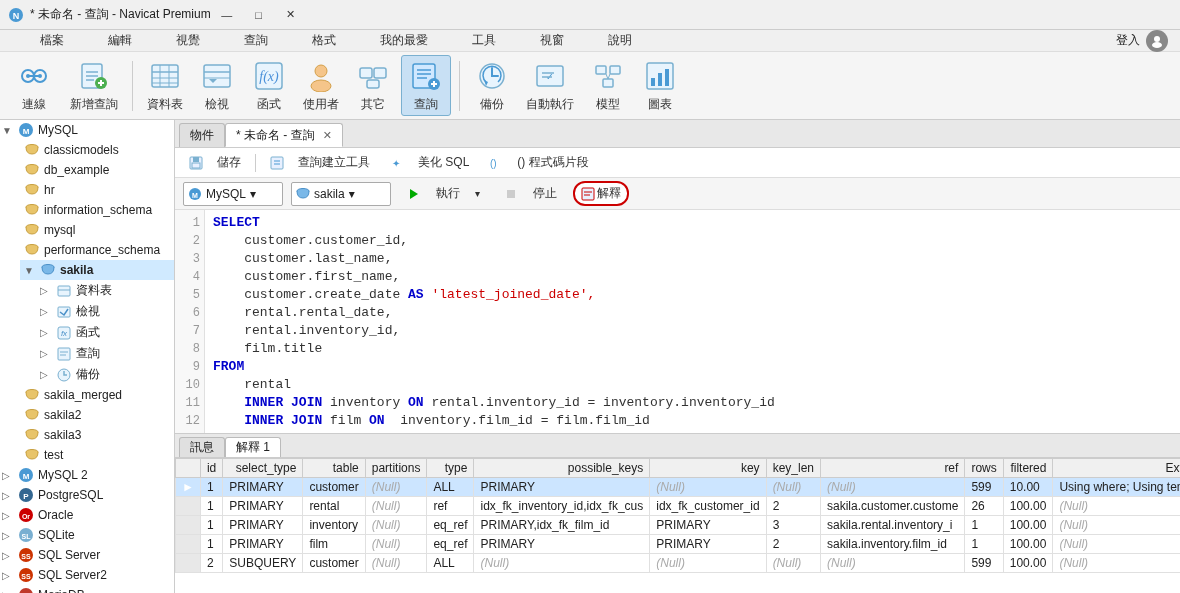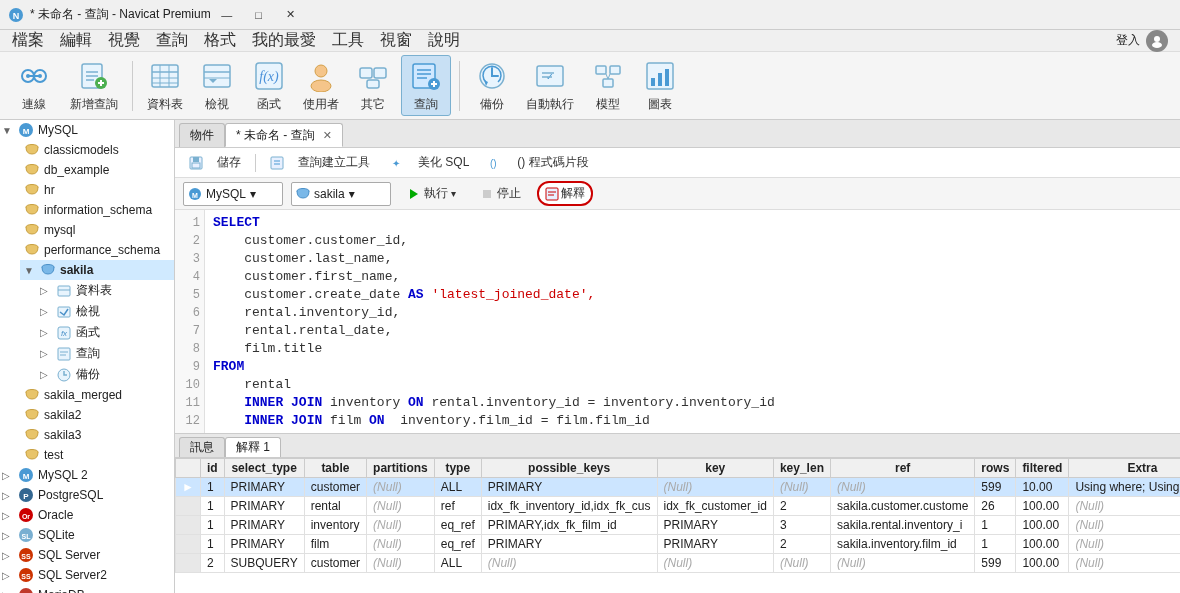--- a/index.html
+++ b/index.html
@@ -5,21 +5,21 @@
     * { box-sizing: border-box; margin: 0; padding: 0; }
     body { font-family: 'Microsoft JhengHei', 'Arial', sans-serif; font-size: 12px; background: #f0f0f0; color: #222; overflow: hidden; width: 1180px; height: 593px; }
 
     
     #titlebar { background: #f0f0f0; height: 30px; display: flex; align-items: center; padding: 0 8px; border-bottom: 1px solid #ccc; }
     #titlebar .win-controls { display: flex; gap: 0; }
     #titlebar .win-btn { width: 32px; height: 20px; display: flex; align-items: center; justify-content: center; font-size: 11px; cursor: pointer; background: none; border: none; color: #333; }
 
     
     #menubar { background: #f0f0f0; height: 22px; display: flex; align-items: center; padding: 0 4px; border-bottom: 1px solid #ddd; }
-    .menu-item { padding: 2px 8px; font-size: 16px; cursor: pointer; color: #333; }
+    .menu-item { padding: 2px 8px; font-size: 12px; cursor: pointer; color: #333; margin-left: 28px; }
 
     
     #toolbar { background: #f5f5f5; height: 68px; display: flex; align-items: center; padding: 4px 8px; border-bottom: 1px solid #ccc; gap: 4px; }
     .tb-group { display: flex; flex-direction: column; align-items: center; gap: 2px; padding: 2px 6px; cursor: pointer; border-radius: 3px; min-width: 48px; }
     .tb-icon { width: 36px; height: 36px; display: flex; align-items: center; justify-content: center; }
     .tb-label { font-size: 12px; color: #333; white-space: nowrap; }
     .tb-sep { width: 1px; height: 50px; background: #ccc; margin: 0 4px; }
     .tb-group.active { background: #c8e0f4; border: 1px solid #7ab0d0; }
 
     
@@ -44,41 +44,41 @@
     .tab-close { font-size: 11px; color: #666; margin-left: 4px; }
 
     
     #query-toolbar { height: 30px; background: #fff; display: flex; align-items: center; padding: 0 8px; gap: 8px; border-bottom: 1px solid #ddd; }
     .qt-btn { display: flex; align-items: center; gap: 14px; padding: 2px 6px; font-size: 12px; cursor: pointer; color: #333; border: none; background: none; }
     .qt-sep { width: 1px; height: 18px; background: #ccc; }
 
     
     #query-controls { height: 32px; background: #f5f5f5; display: flex; align-items: center; padding: 0 8px; gap: 8px; border-bottom: 1px solid #ddd; }
     .db-select { height: 24px; border: 1px solid #aaa; background: white; padding: 0 4px; font-size: 12px; border-radius: 2px; display: flex; align-items: center; gap: 4px; }
-    .exec-btn { display: flex; align-items: center; gap: 3px; padding: 2px 8px; font-size: 12px; cursor: pointer; color: #333; }
+    .exec-btn { display: flex; align-items: center; gap: 15px; padding: 2px 8px; font-size: 12px; cursor: pointer; color: #333; }
     .explain-btn { display: flex; align-items: center; gap: 2px; padding: 2px 6px; font-size: 12px; cursor: pointer; border: 2px solid #cc0000; background: white; color: #333; border-radius: 12px; }
 
     
     #editor { flex: 1; background: #fff; font-family: 'Courier New', monospace; font-size: 13px; overflow: auto; display: flex; }
     .line-numbers { width: 30px; background: #f8f8f8; border-right: 1px solid #e0e0e0; padding: 4px 0; text-align: right; color: #999; font-size: 12px; user-select: none; }
     .line-num { padding: 0 4px; line-height: 18px; height: 18px; }
     .code-area { flex: 1; padding: 4px 8px; line-height: 18px; color: #333; overflow: auto; }
     .code-line { height: 18px; white-space: pre; }
     .kw { color: #0000cc; font-weight: bold; }
     .str { color: #cc0000; }
     .col { color: #333; }
 
     
     #results { height: 160px; border-top: 1px solid #ccc; background: #fff; display: flex; flex-direction: column; }
     #results-tabs { height: 24px; background: #e8e8e8; display: flex; align-items: flex-end; padding-left: 4px; border-bottom: 1px solid #ccc; }
     .result-tab { height: 20px; padding: 0 10px; display: flex; align-items: center; background: #e0e0e0; border: 1px solid #bbb; border-bottom: none; cursor: pointer; font-size: 12px; border-radius: 3px 3px 0 0; }
     .result-tab.active { background: #fff; }
     #results-table { flex: 1; overflow: auto; }
     table.results { width: 100%; border-collapse: collapse; font-size: 12px; }
-    table.results th { background: #f0f0f0; border: 1px solid #ccc; padding: 2px 6px; font-weight: bold; text-align: center; white-space: nowrap; position: sticky; top: 0; }
+    table.results th { background: #f0f0f0; border: 1px solid #ccc; padding: 2px 6px; font-weight: normal; text-align: right; white-space: nowrap; position: sticky; top: 0; }
     table.results td { border: 1px solid #e0e0e0; padding: 2px 6px; white-space: nowrap; }
     table.results tr.selected td { background: #cce5ff; }
     .null-val { color: #aaa; font-style: italic; }
     .row-indicator { width: 16px; background: #e8e8e8; border-right: 1px solid #ccc; text-align: center; padding: 0; }
     .row-indicator.active { background: #0078d7; color: white; }
 
     
     ::-webkit-scrollbar { width: 8px; height: 8px; }
     ::-webkit-scrollbar-track { background: #f0f0f0; }
     ::-webkit-scrollbar-thumb { background: #bbb; border-radius: 4px; }
@@ -648,22 +648,22 @@
             <div class="line-num">11</div>
             <div class="line-num">12</div>
             <div class="line-num">13</div>
           </div>
         <div class="code-area" id="code-content-area">
             <div class="code-line"><span class="kw">SELECT</span></div>
             <div class="code-line"><span class="col">    customer.customer_id,</span></div>
             <div class="code-line"><span class="col">    customer.last_name,</span></div>
             <div class="code-line"><span class="col">    customer.first_name,</span></div>
             <div class="code-line"><span class="col">    customer.create_date </span><span class="kw">AS</span><span class="str"> 'latest_joined_date',</span></div>
+            <div class="code-line"><span class="col">    rental.rental_date,</span></div>
             <div class="code-line"><span class="col">    rental.inventory_id,</span></div>
-            <div class="code-line"><span class="col">    rental.rental_date,</span></div>
             <div class="code-line"><span class="col">    film.title</span></div>
             <div class="code-line"><span class="kw">FROM</span></div>
             <div class="code-line"><span class="col">    rental</span></div>
             <div class="code-line"><span class="col">    </span><span class="kw">INNER JOIN</span><span class="col"> inventory </span><span class="kw">ON</span><span class="col"> rental.inventory_id = inventory.inventory_id</span></div>
             <div class="code-line"><span class="col">    </span><span class="kw">INNER JOIN</span><span class="col"> film </span><span class="kw">ON</span><span class="col">  inventory.film_id = film.film_id</span></div>
             <div class="code-line"><span class="col">    </span><span class="kw">INNER JOIN</span><span class="col"> customer </span><span class="kw">ON</span><span class="col"> customer.create_date = (</span><span class="kw">SELECT</span><span class="col"> MAX(customer.create_date) </span><span class="kw">FROM</span><span class="col"> customer)</span></div>
           </div>
       </div>
 
       <div id="results">

